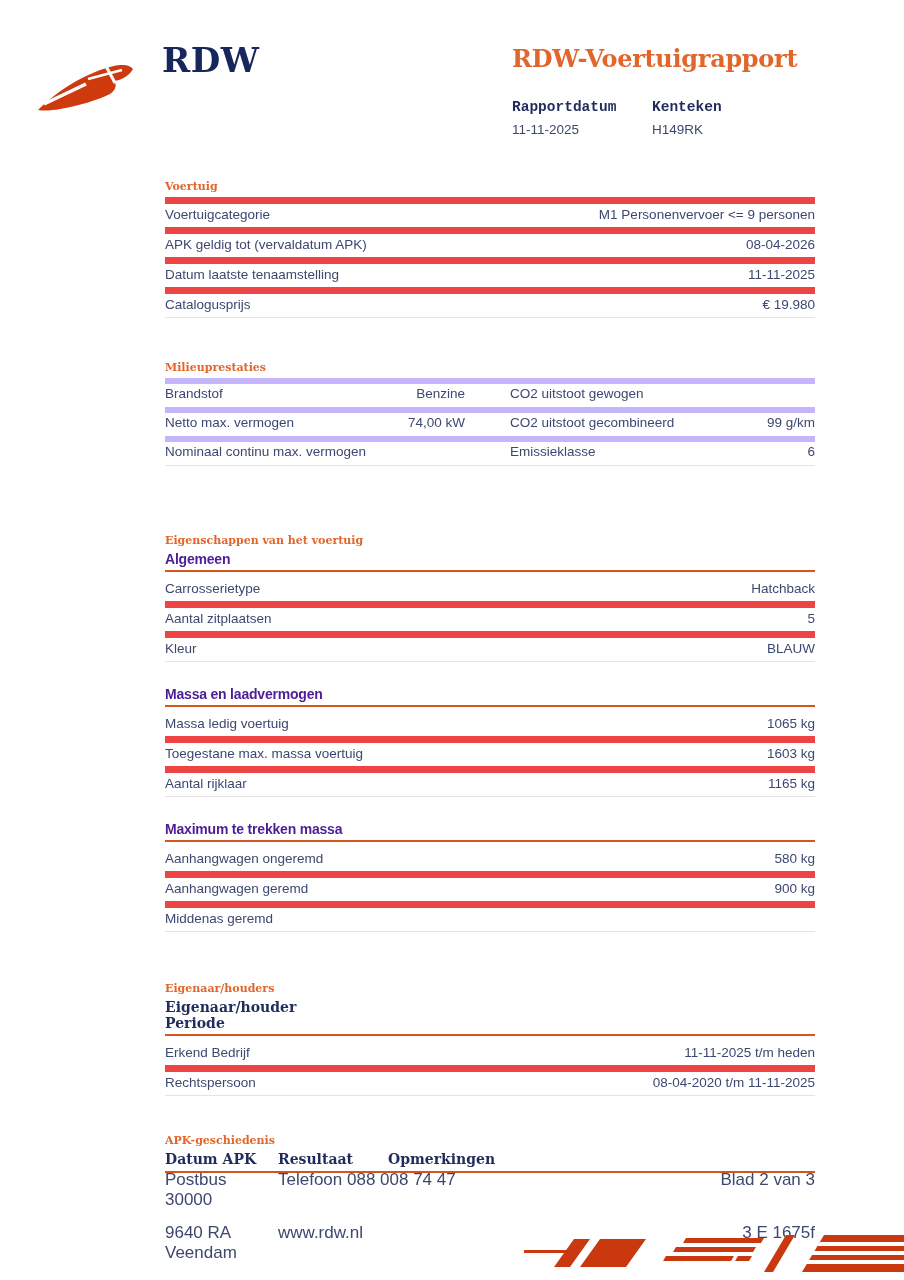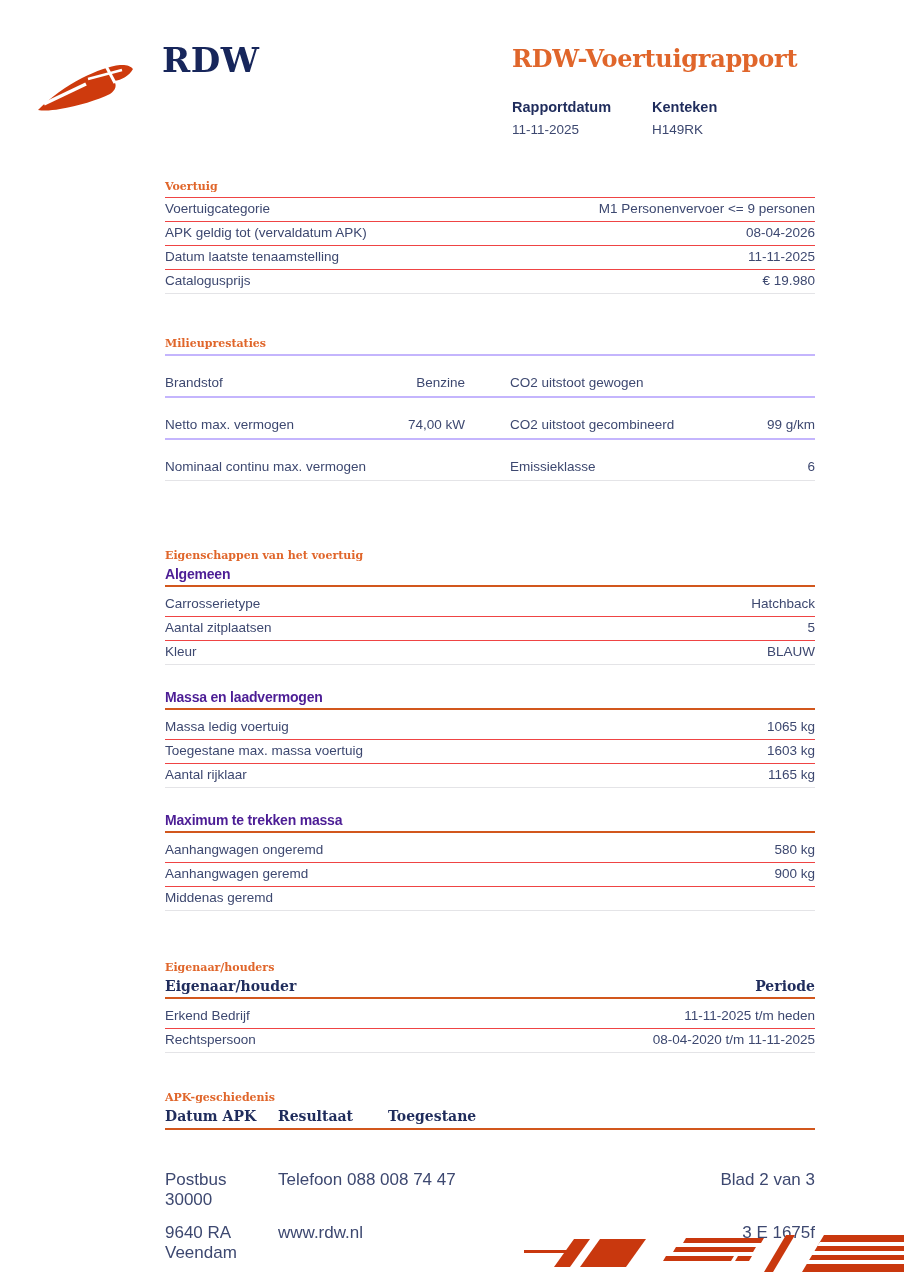--- a/index.html
+++ b/index.html
@@ -20,65 +20,66 @@
   }
   .header-right{position:absolute;left:500px;top:44px;width:315px;margin-left:12px;}
   .report-title{
     font-family:"DejaVu Serif",serif;font-weight:bold;
     font-size:24px;color:#E0662B;letter-spacing:-.3px;
     margin:0 0 26px 0;
   }
   .meta-row{display:flex;}
   .meta-col1{width:140px;}
   .meta-label{
-    font-family:Liberation Sans, sans-serif;font-weight:bold;
+    font-family:Liberation Mono, monospace;font-weight:bold;
     font-size:14.5px;color:#1F2C5C;
   }
   .meta-value{font-size:13.5px;margin-top:7px;}
   
   .content{position:absolute;left:165px;top:180px;width:650px;}
   .section-title{
     font-family:"DejaVu Serif",serif;font-weight:bold;
     font-size:11px;color:#E0662B;margin:0 0 4px 0;
   }
   .kv-table{width:100%;}
   .kv-row{
     display:flex;justify-content:space-between;
     padding:3px 0 4px 0;
-    border-top:1px solid #ef4444;
+    border-top:7px solid #ef4444;
     font-size:13.5px;line-height:16px;
   }
   .kv-table .kv-row:last-child{border-bottom:1px solid #E4E4E7;}
   .kv-label{text-align:left;}
   .kv-value{text-align:right;padding-left:32px;}
   
   .m-row{
     display:flex;
-    border-top:2px solid #c4b5fd;
-    padding:19px 0 5px 0;
+    border-top:6px solid #c4b5fd;
+    padding:2px 0 5px 0;
     font-size:13.5px;line-height:16px;
   }
   .m-rows .m-row:last-child{border-bottom:1px solid #E4E4E7;}
   .m-left{width:300px;display:flex;justify-content:space-between;}
   .m-right{margin-left:45px;flex:1;display:flex;justify-content:space-between;}
   
   .subsection{margin-top:24px;}
   .subsection:first-of-type{margin-top:0;}
   .subsection-title{
     font-size:14px;font-weight:bold;color:#4c1d95;
     letter-spacing:-.2px;margin:0 0 3px 0;
   }
   .orange-rule{height:2px;background:#D2571D;border:0;margin:0 0 3px 0;}
   .subsection .kv-row:first-child{border-top:none;padding-top:6px;}
   
   .owners-header{
     display:flex;justify-content:space-between;
     font-family:"DejaVu Serif",serif;font-weight:bold;
     font-size:14px;color:#1F2C5C;
     margin:2px 0 3px 0;
+    flex-direction:column;
   }
   .owners .kv-row:first-child{border-top:none;padding-top:6px;}
   
   .apk-header{
     display:flex;
     font-family:"DejaVu Serif",serif;font-weight:bold;
     font-size:14px;color:#1F2C5C;
     margin:4px 0 4px 0;
   }
   .apk-col1{width:113px;}
@@ -264,21 +265,21 @@
         <span class="kv-value">08-04-2020 t/m 11-11-2025</span>
       </div>
     </div>
   </div>
 
   <div class="section sec-apk">
     <h2 class="section-title">APK-geschiedenis</h2>
     <div class="apk-header">
       <span class="apk-col1">Datum APK</span>
       <span class="apk-col2">Resultaat</span>
-      <span class="apk-col3">Toegestane</span>
+      <span class="apk-col3">Opmerkingen</span>
     </div>
     <hr class="orange-rule">
   </div>
 
 </div>
 
 <div class="footer">
   <div class="footer-row">
     <span class="f-col1">Postbus 30000</span>
     <span class="f-col2">Telefoon 088 008 74 47</span>

